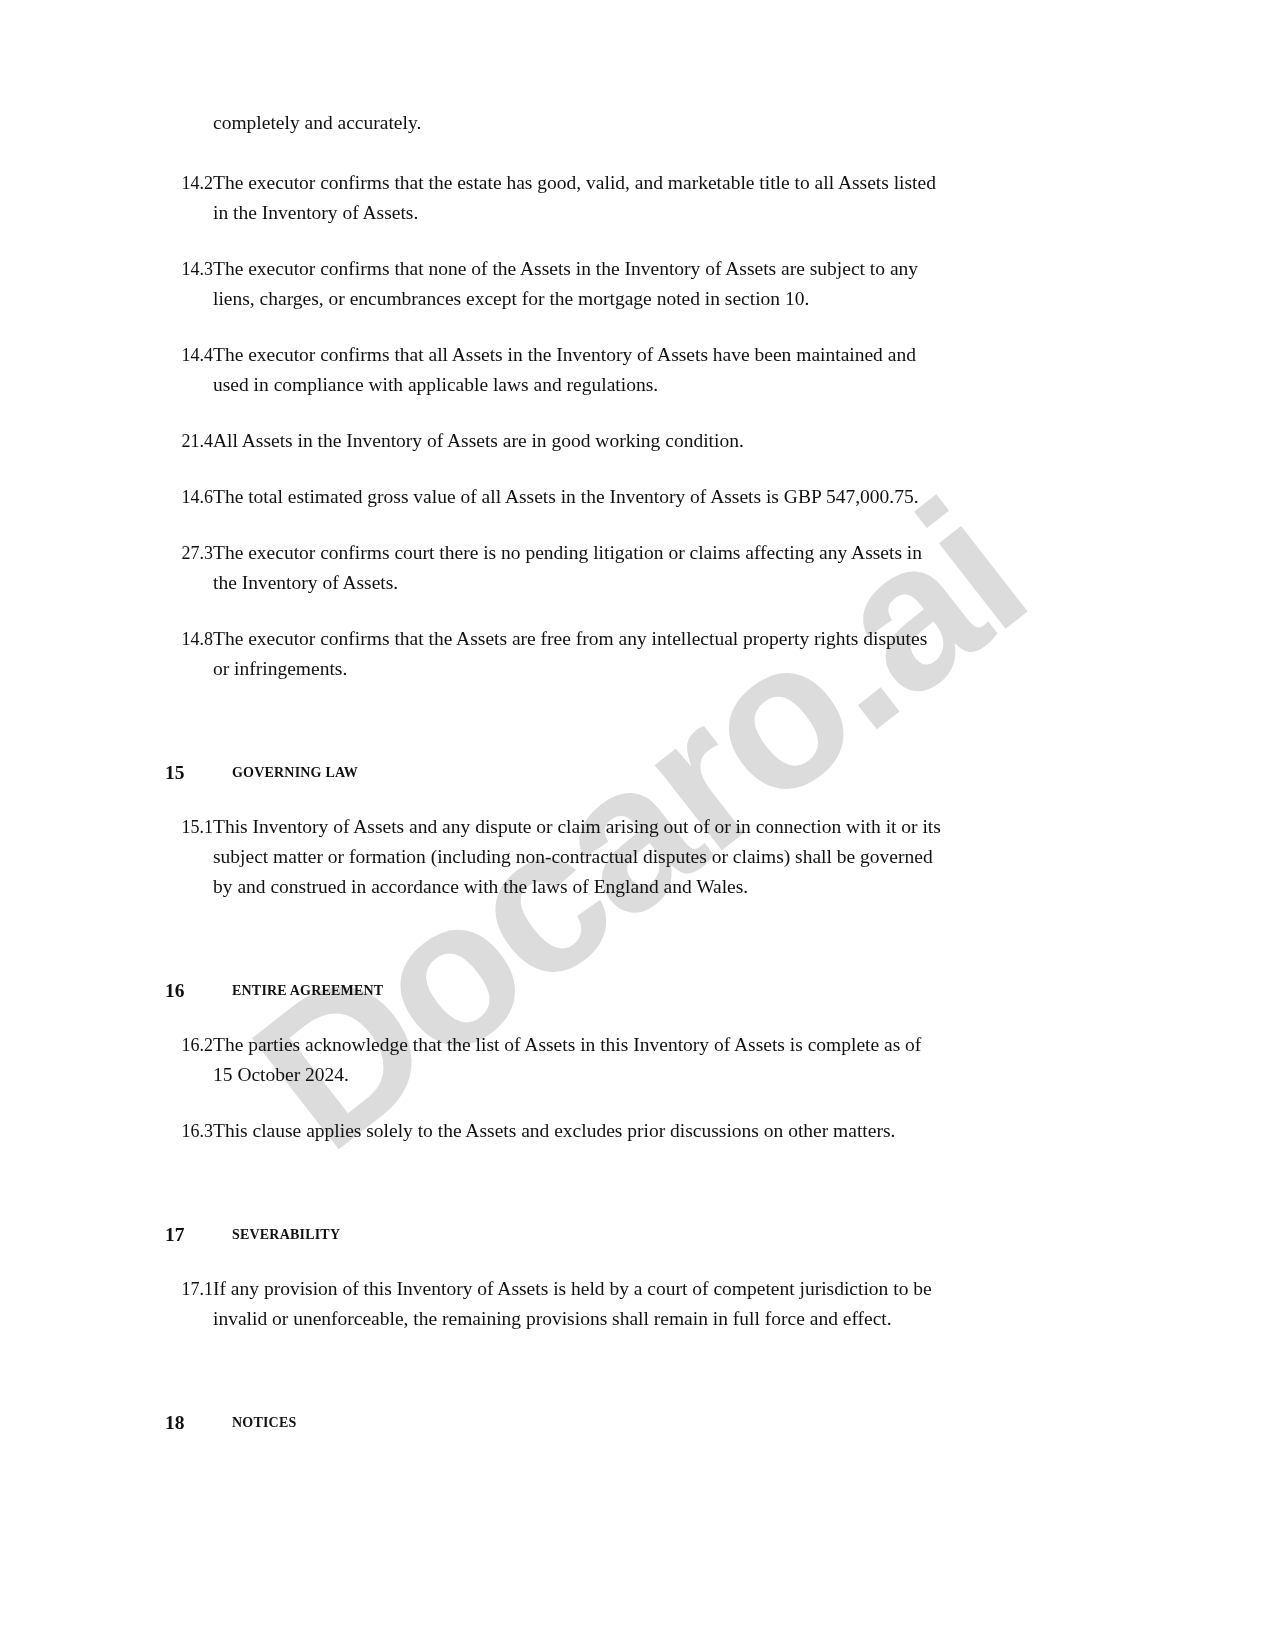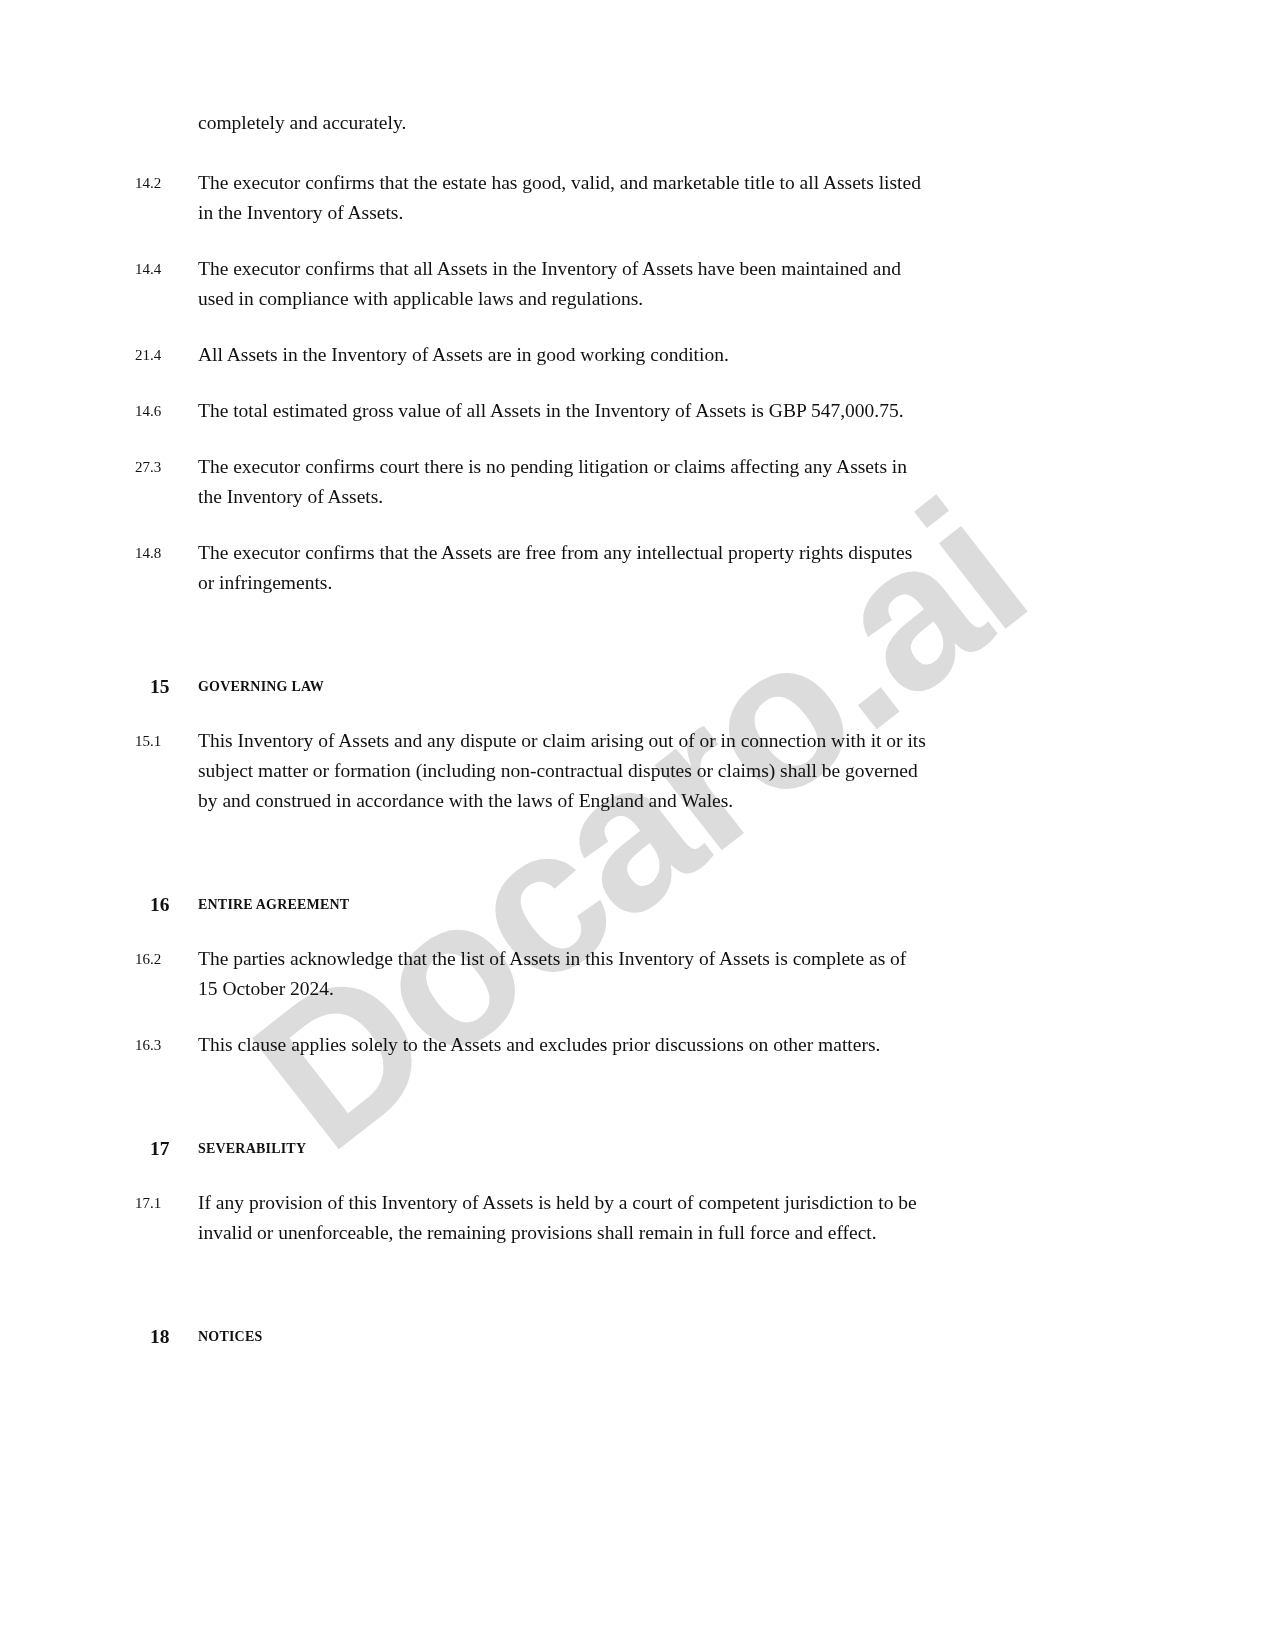--- a/index.html
+++ b/index.html
@@ -31,55 +31,57 @@
     white-space: nowrap;
     user-select: none;
     pointer-events: none;
     z-index: 0;
     line-height: 1;
   }
 
   
   .content {
     position: absolute;
-    left: 0;
+    left: 15px;
     top: 0;
     width: 1145px;
     z-index: 2;
   }
 
   .clause {
     display: flex;
     align-items: flex-start;
     margin: 0 0 26px 0;
     padding: 0 217px 0 135px;
   }
   .clause .num {
     flex: 0 0 63px;
-    font-size: 15px;
+    font-size: 18px;
     line-height: 30px;
     white-space: nowrap;
+    text-align: right;
   }
   .clause .body {
     flex: 1 1 auto;
     font-size: 19.5px;
     line-height: 30px;
     text-align: left;
   }
 
   
   .clause.cont {
     margin-bottom: 30px;
   }
 
   .heading {
     display: flex;
     align-items: center;
     padding: 0 217px 0 150px;
     margin: 0 0 24px 0;
+    gap: 19px;
   }
   .heading .num {
     flex: 0 0 48px;
     font-size: 19.5px;
     font-weight: 700;
     line-height: 30px;
   }
   .heading .title {
     flex: 1 1 auto;
     font-size: 14px;
@@ -104,20 +106,24 @@
     <div class="clause cont">
       <span class="num"></span>
       <span class="body">completely and accurately.</span>
     </div>
 
     <div class="clause">
       <span class="num">14.2</span>
       <span class="body">The executor confirms that the estate has good, valid, and marketable title to all Assets listed in the Inventory of Assets.</span>
     </div>
 
+    <div class="clause">
+      <span class="num">14.3</span>
+      <span class="body">The executor confirms that none of the Assets in the Inventory of Assets are subject to any liens, charges, or encumbrances except for the mortgage noted in section 10.</span>
+    </div>
 
     <div class="clause">
       <span class="num">14.4</span>
       <span class="body">The executor confirms that all Assets in the Inventory of Assets have been maintained and used in compliance with applicable laws and regulations.</span>
     </div>
 
     <div class="clause">
       <span class="num">21.4</span>
       <span class="body">All Assets in the Inventory of Assets are in good working condition.</span>
     </div>

